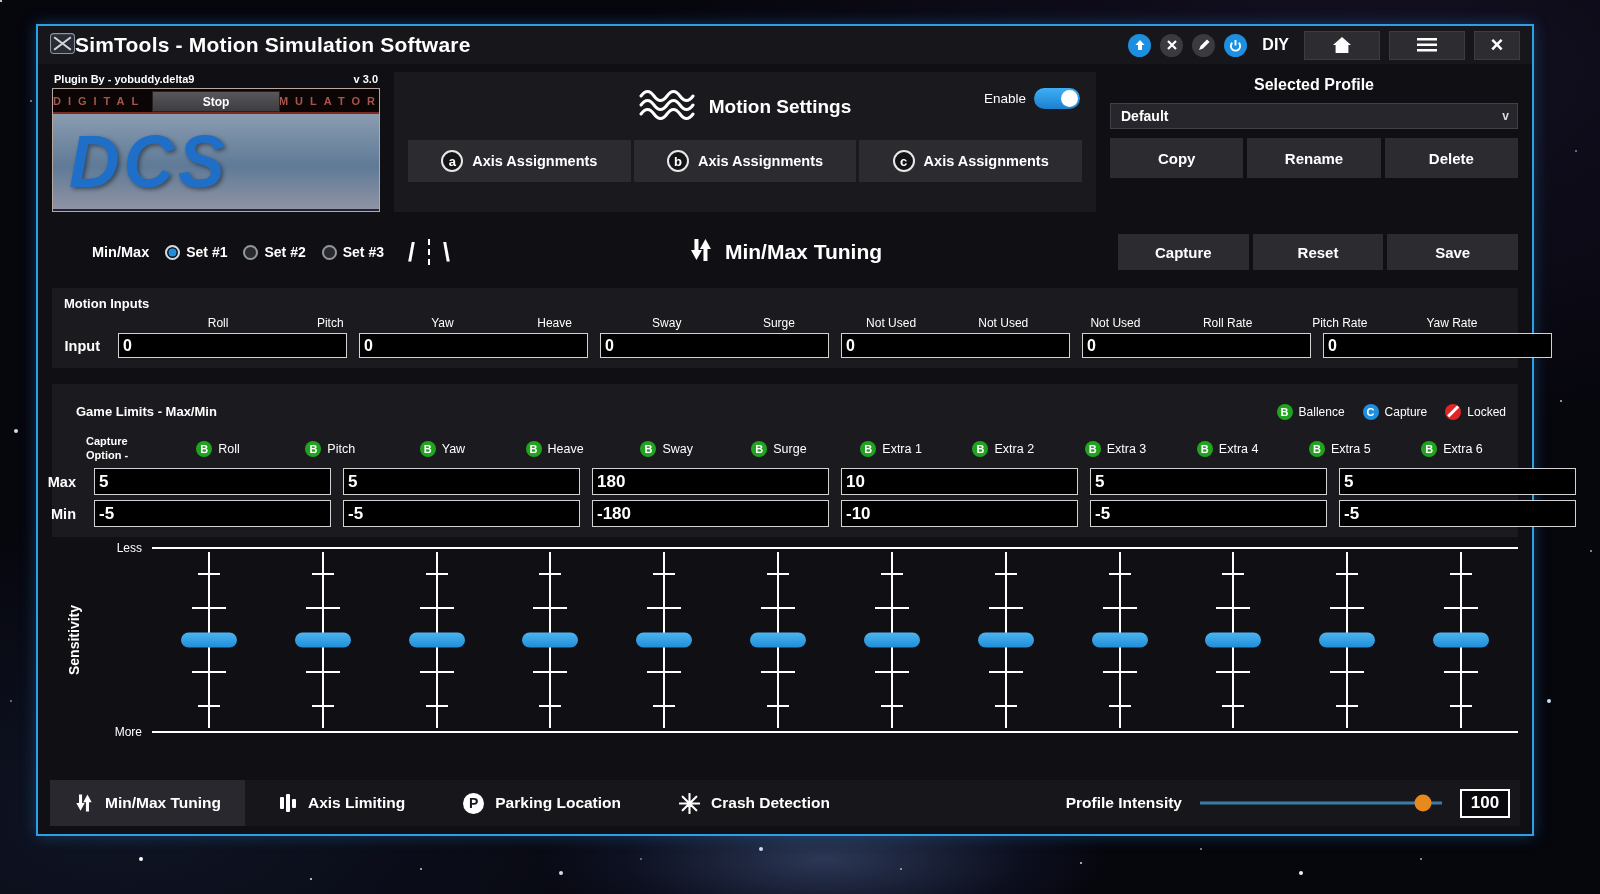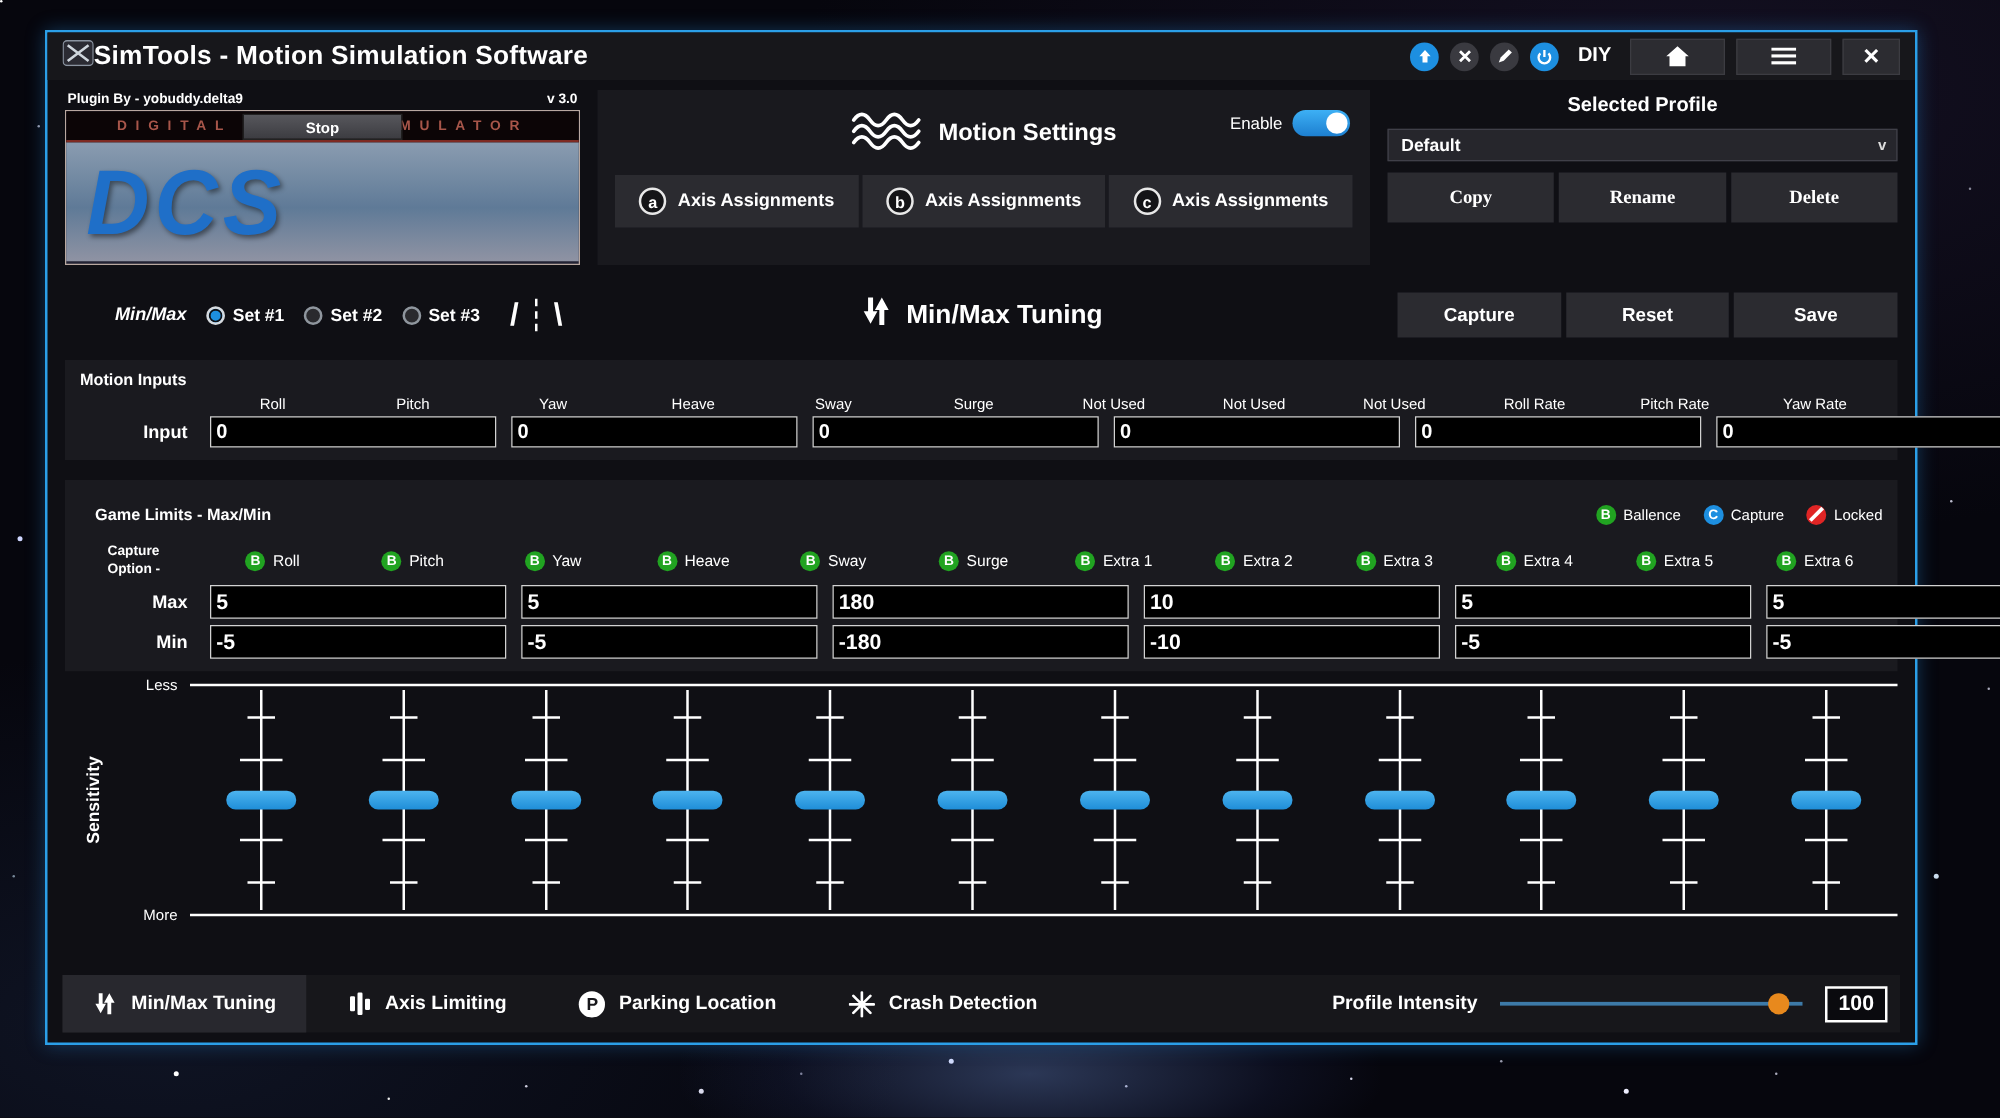--- a/index.html
+++ b/index.html
@@ -34,21 +34,21 @@
   .tb-right{ margin-left:auto; display:flex; align-items:center; gap:9px; }
   .circle-icon{ width:23px; height:23px; border-radius:50%; display:flex; align-items:center; justify-content:center; cursor:pointer; }
   .circle-icon.blue{ background:#1d8fe0; }
   .circle-icon.gray{ background:#3a3a40; }
   .diy{ color:#fff; font-weight:bold; font-size:16px; margin:0 6px; }
   .tb-btn{ width:76px; height:29px; background:#2c2c31; border:1px solid #3c3c42; display:flex; align-items:center; justify-content:center; cursor:pointer; }
   .tb-btn.close{ width:46px; color:#fff; font-size:22px; font-weight:bold; line-height:1; }
 
   
   .top-row{ display:flex; gap:14px; margin:8px 14px 0; }
-  .plugin-panel{ width:412px; }
+  .plugin-panel{ width:328px; }
   .plugin-head{ display:flex; justify-content:space-between; color:#fff; font-size:11px; font-weight:bold; padding:1px 2px 3px; }
   .dcs-banner{ position:relative; height:124px; border:1px solid #b9a8a0; background:#223; }
   .dcs-strip{ height:25px; background:#0c0506; color:#a8564a; font-size:11px; font-weight:bold;
     letter-spacing:7px; text-align:center; line-height:25px; border-bottom:2px solid #7e2a22; overflow:hidden; white-space:nowrap; }
   .dcs-art{ height:calc(100% - 27px); background:linear-gradient(180deg,#8a9cb0 0%, #5f7a97 55%, #8f93a3 100%);
     display:flex; align-items:center; padding-left:16px; overflow:hidden; }
   .dcs-word{ font-size:70px; font-weight:bold; font-style:italic; color:#1f6fc8; letter-spacing:4px;
     text-shadow:2px 2px 4px rgba(0,0,0,.45); transform:scaleY(1.05); }
   .stop-btn{ position:absolute; top:2px; left:50%; transform:translateX(-50%); width:128px; height:21px;
     background:linear-gradient(#57575c,#3c3c41); color:#fff; font-weight:bold; font-size:12px;
@@ -65,41 +65,41 @@
     gap:9px; color:#fff; font-weight:bold; font-size:14.5px; cursor:pointer; font-family:inherit; }
   .axis-badge{ width:22px; height:22px; border-radius:50%; background:#141417; border:2px solid #e8e8e8;
     color:#fff; font-weight:bold; font-size:13px; display:flex; align-items:center; justify-content:center; }
 
   .profile-panel{ width:408px; display:flex; flex-direction:column; gap:9px; padding-top:4px; }
   .profile-title{ color:#fff; font-weight:bold; font-size:16px; text-align:center; }
   .profile-select{ position:relative; height:26px; background:#26262c; border:1px solid #404049;
     color:#fff; font-weight:bold; font-size:14px; line-height:24px; padding:0 10px; cursor:pointer; }
   .profile-select .chev{ position:absolute; right:8px; top:0; font-size:12px; font-weight:bold; color:#ddd; }
   .profile-buttons{ display:flex; gap:4px; }
-  .pbtn{ flex:1; height:40px; background:#2b2b30; border:none; color:#fff; font-weight:bold; font-size:15px; cursor:pointer; font-family:Liberation Serif, serif; }
+  .pbtn{ flex:1; height:40px; background:#2b2b30; border:none; color:#fff; font-weight:bold; font-size:15px; cursor:pointer; font-family:Liberation Sans, sans-serif; }
 
   
   .tuning-bar{ position:relative; display:flex; align-items:center; margin:20px 14px 0; height:40px; gap:16px; padding-left:40px; }
-  .minmax-label{ color:#fff; font-weight:bold; font-size:14.5px;font-style:italic; }
+  .minmax-label{ color:#fff; font-weight:bold; font-size:14.5px; }
   .set-option{ display:flex; align-items:center; gap:6px; color:#fff; font-weight:bold; font-size:14px; cursor:pointer; }
   .radio{ width:15px; height:15px; border-radius:50%; border:2px solid #8f969e; background:#2a2a2e; }
   .radio.checked{ border:2px solid #d6dade; background:#1d8fe0; box-shadow:inset 0 0 0 1.5px #0f1116; }
   .curve-icons{ display:flex; align-items:center; gap:13px; margin-left:8px; }
   .slash-glyph{ color:#fff; font-size:25px; font-weight:bold; }
   .dash-line{ width:0; height:26px; border-left:2px dashed #fff; }
   .tuning-heading{ position:absolute; left:50%; transform:translateX(-50%); display:flex; align-items:center; gap:11px;
     color:#fff; font-weight:bold; font-size:21px; }
   .tuning-buttons{ margin-left:auto; display:flex; gap:4px; width:400px; }
   .tbtn{ flex:1; height:36px; background:#2b2b30; border:none; color:#fff; font-weight:bold; font-size:15px; cursor:pointer; font-family:inherit; }
 
   
   .band{ background:#1a1a1f; margin:16px 14px 0; padding:6px 10px 10px; }
   .section-title{ color:#fff; font-weight:bold; font-size:13px; margin:2px 0 5px 2px; }
   .section-title-row{ display:flex; align-items:center; justify-content:space-between; margin:2px 2px 5px; }
-  .grid-row{ display:flex; align-items:center; }
+  .grid-row{ display:flex; align-items:center;justify-content:center; }
   .rlabel{ flex:0 0 100px; text-align:right; padding-right:12px; color:#fff; font-weight:bold; font-size:14.5px; }
   .cells{ flex:1; display:flex; }
   .cell{ flex:1; margin:0 6px; min-width:0; }
   .col-label{ color:#fff; font-size:12px; text-align:center; margin-bottom:3px; }
   .val-input{ background:#000; border:1px solid #d2d2d2; color:#fff; font-weight:bold; font-size:16px;
     height:25px; padding:0 4px; font-family:inherit; }
   .val-input.tall{ height:27px; font-size:17px; }
   .gl-row{ margin-bottom:5px; }
 
   .legend{ display:flex; align-items:center; gap:18px; }

